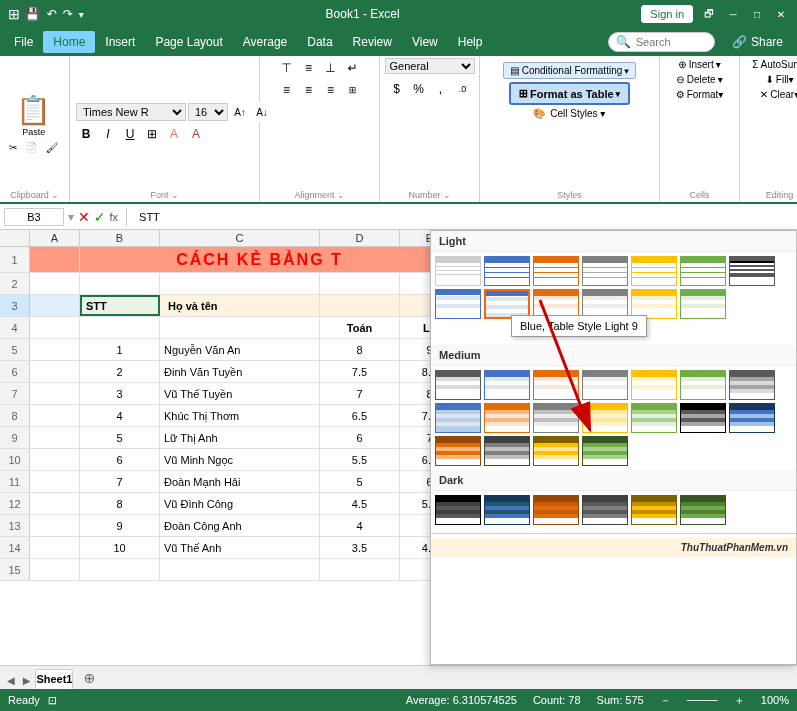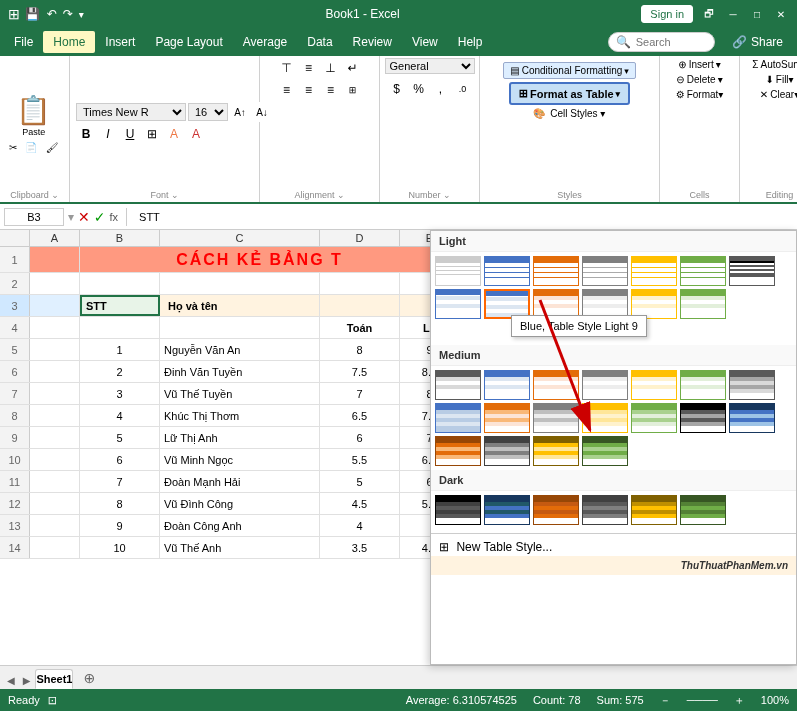--- a/index.html
+++ b/index.html
@@ -9,21 +9,21 @@
     .title-bar { background: #217346; height: 28px; display: flex; align-items: center; justify-content: space-between; padding: 0 8px; color: white; }
     .title-bar-left { display: flex; align-items: center; gap: 6px; }
     .title-bar-center { font-size: 12px; color: white; }
     .title-bar-right { display: flex; align-items: center; gap: 8px; }
     .win-btn { width: 16px; height: 16px; display: flex; align-items: center; justify-content: center; font-size: 10px; color: white; cursor: pointer; }
 
     
     .menu-bar { background: #217346; height: 28px; display: flex; align-items: center; padding: 0 4px; }
     .menu-item { color: white; padding: 4px 10px; font-size: 12px; cursor: pointer; border-radius: 2px; }
     .menu-item:hover, .menu-item.active { background: #185c37; }
-    .menu-item.active { background: #fef9c3; color: #217346; }
+    .menu-item.active { background: #7dd3fc; color: #217346; }
 
     
     .formula-bar { height: 26px; display: flex; align-items: center; border-bottom: 1px solid #ccc; background: white; padding: 0 4px; gap: 4px; }
     .cell-ref { width: 60px; border: 1px solid #ccc; padding: 2px 4px; font-size: 11px; text-align: center; }
     .formula-input { flex: 1; border: none; outline: none; font-size: 11px; padding: 2px 4px; }
 
     
     .spreadsheet { flex: 1; overflow: hidden; background: white; position: relative; }
     .col-headers { display: flex; background: #f3f3f3; border-bottom: 1px solid #ccc; }
     .col-header { border-right: 1px solid #ccc; text-align: center; font-size: 11px; color: #333; padding: 2px 0; }
@@ -385,20 +385,28 @@
       <div class="cell center" style="width:60px;"></div>
     </div>
     <div class="row" style="height:22px;">
       <div class="row-num">14</div>
       <div class="cell" style="width:50px;"></div>
       <div class="cell center" style="width:80px;">10</div>
       <div class="cell" style="width:160px;">Vũ Thế Anh</div>
       <div class="cell center" style="width:80px;">3.5</div>
       <div class="cell center" style="width:60px;">4.5</div>
     </div>
+    <div class="row" style="height:22px;">
+      <div class="row-num">15</div>
+      <div class="cell" style="width:50px;"></div>
+      <div class="cell" style="width:80px;"></div>
+      <div class="cell" style="width:160px;"></div>
+      <div class="cell" style="width:80px;"></div>
+      <div class="cell" style="width:60px;"></div>
+    </div>
   </div>
 
   <div class="dropdown-panel" style="position:absolute; left:430px; top:0; width:367px; height:100%; overflow-y:auto; background:white; border:1px solid #bbb; box-shadow:-2px 2px 8px rgba(0,0,0,0.2);">
 
     
     <div class="section-label">Light</div>
     <div style="display:flex; flex-wrap:wrap; padding:4px; gap:3px;">
 
       <div class="table-style-item" style="background:white; border:1px solid #ccc;">
         <div style="height:6px; background:#ccc;"></div>
@@ -710,24 +718,20 @@
         <div style="height:4px; background:#538135;"></div>
         <div style="height:4px; background:#70ad47;"></div>
       </div>
 
     </div>
 
     
     <div style="border-top:1px solid #ccc; margin:4px 0;"></div>
 
     
-    <div style="padding:2px 8px;">
-      <span style="margin-right:4px;">⊞</span>
-      <span>New Table Style...</span>
-    </div>
 
     
     <div style="text-align:right; padding:4px 8px; font-size:10px; color:#333; font-weight:bold; font-style:italic; background:#fff3e0;">ThuThuatPhanMem.vn</div>
 
   </div>
 
   <svg style="position:absolute; left:430px; top:0; width:367px; height:100%; pointer-events:none; z-index:200;">
 
     <defs>
       <marker id="arrowhead" markerWidth="10" markerHeight="7" refX="9" refY="3.5" orient="auto">

